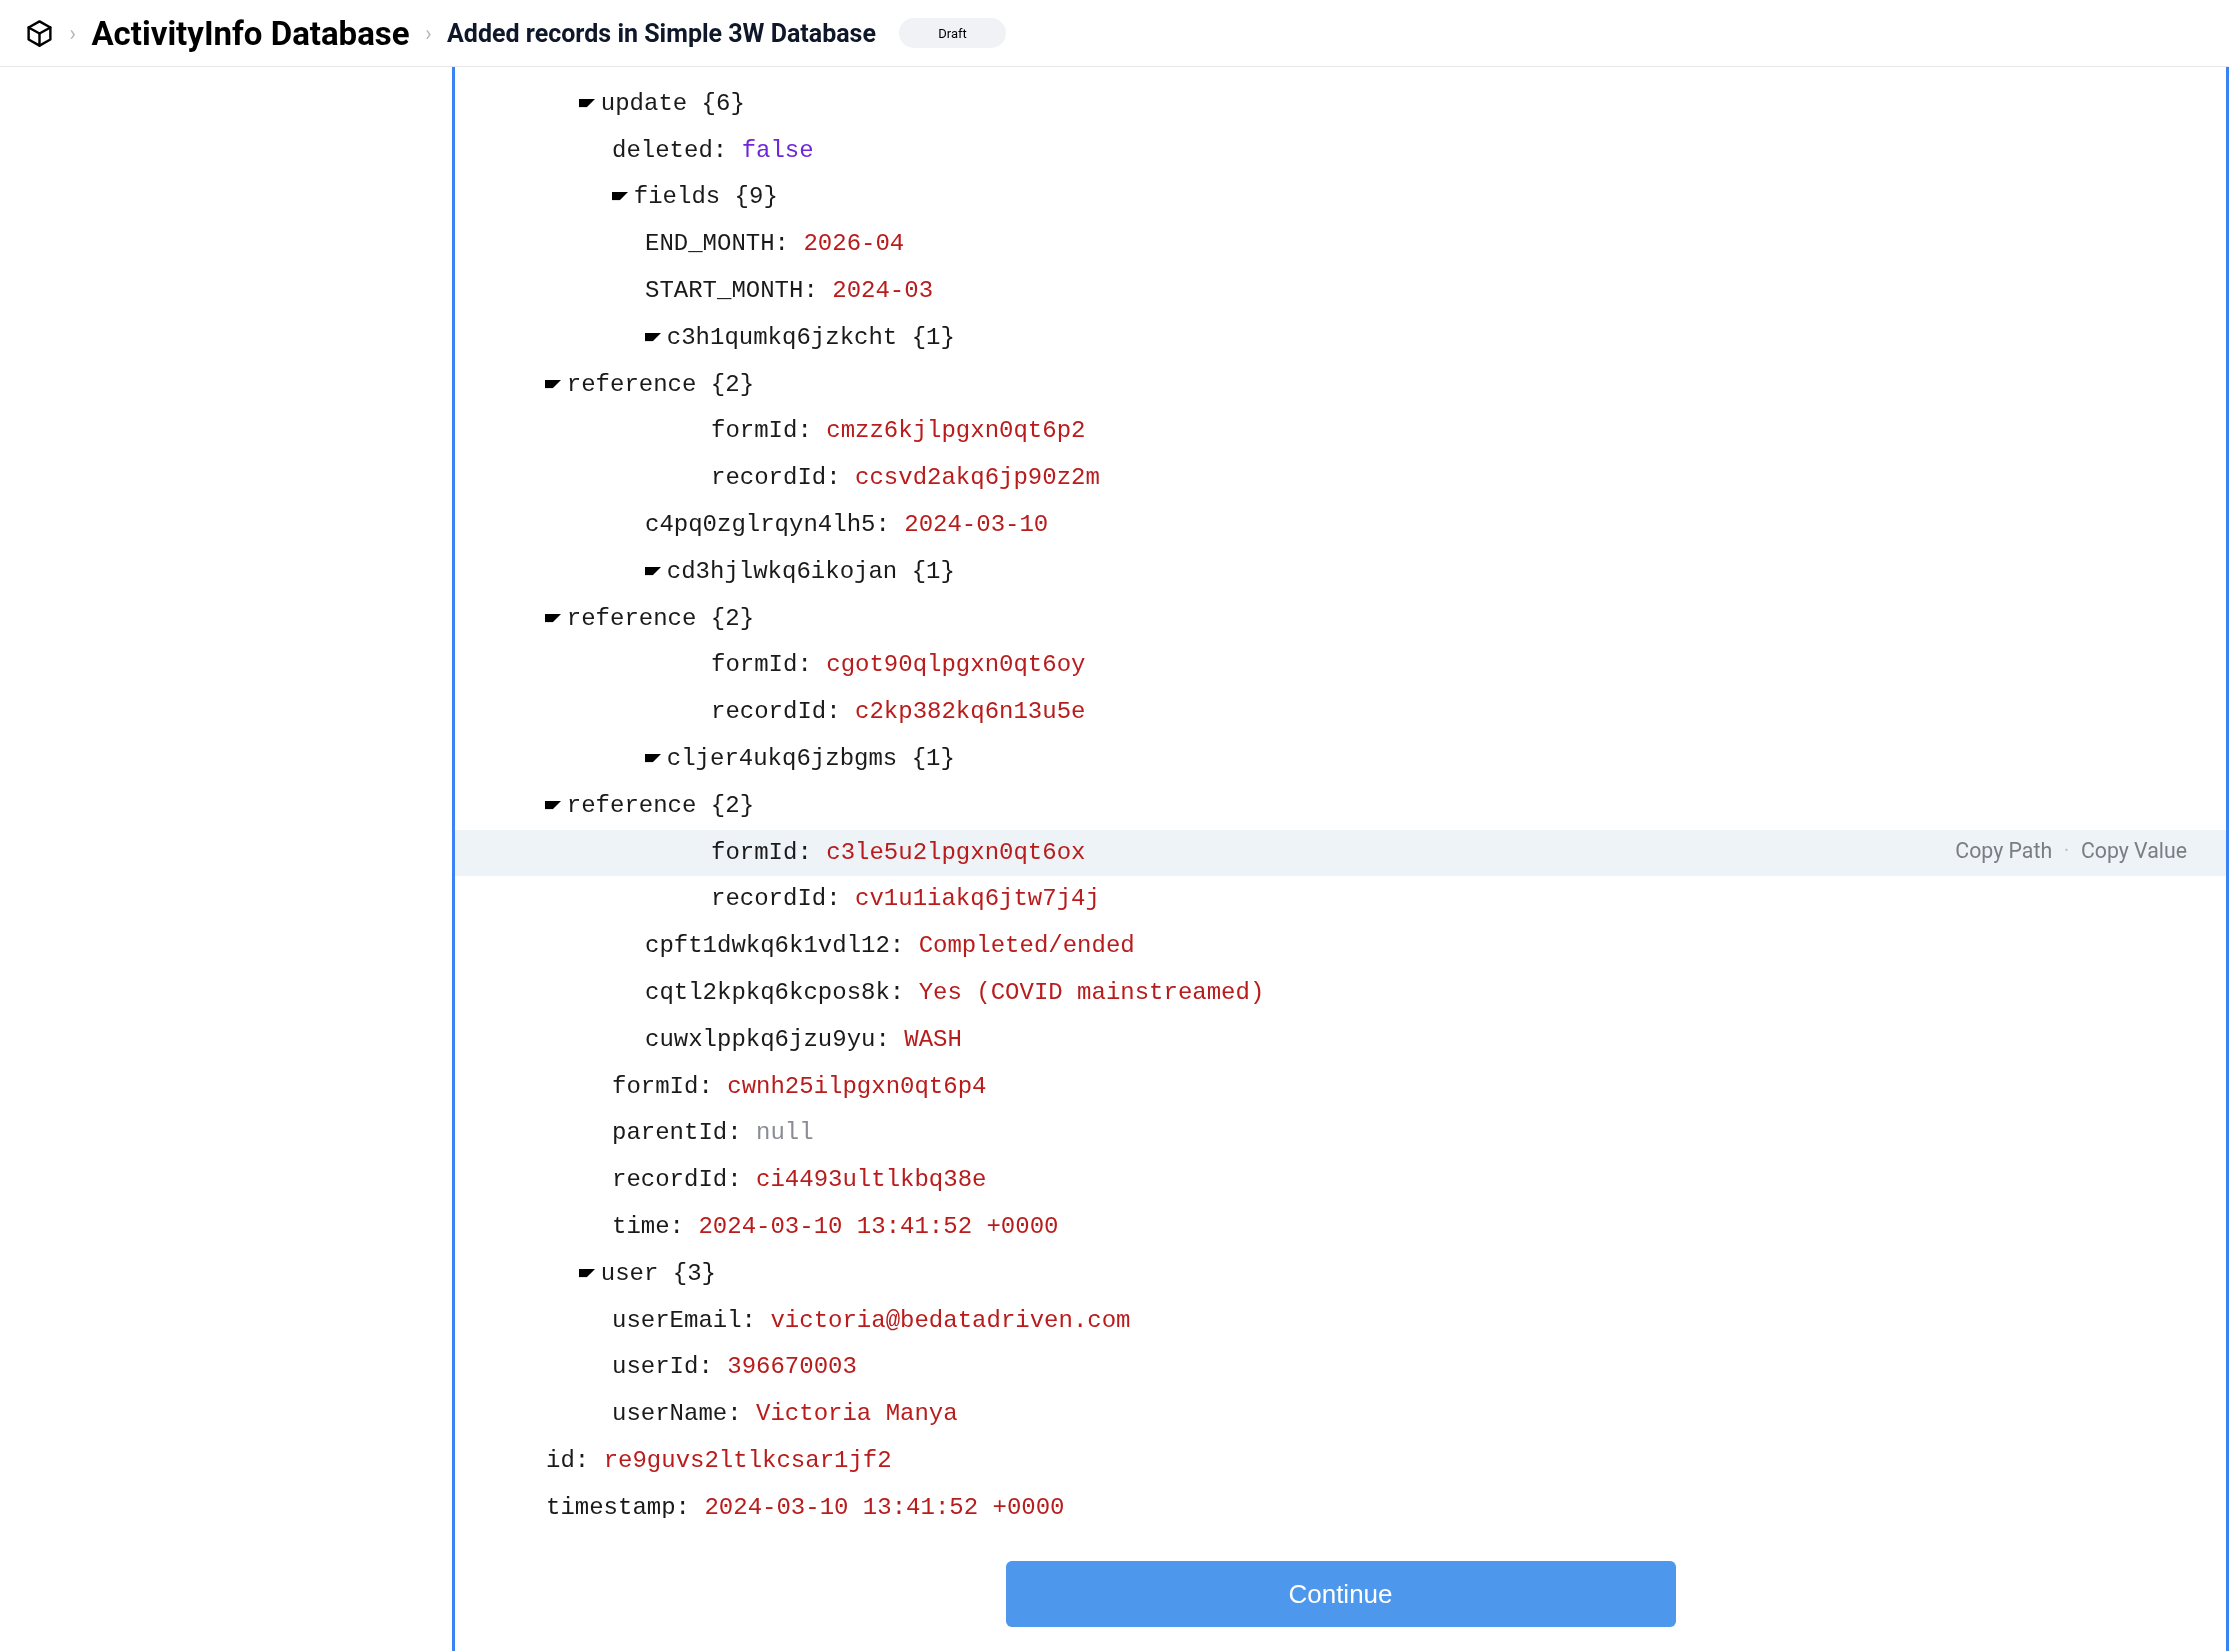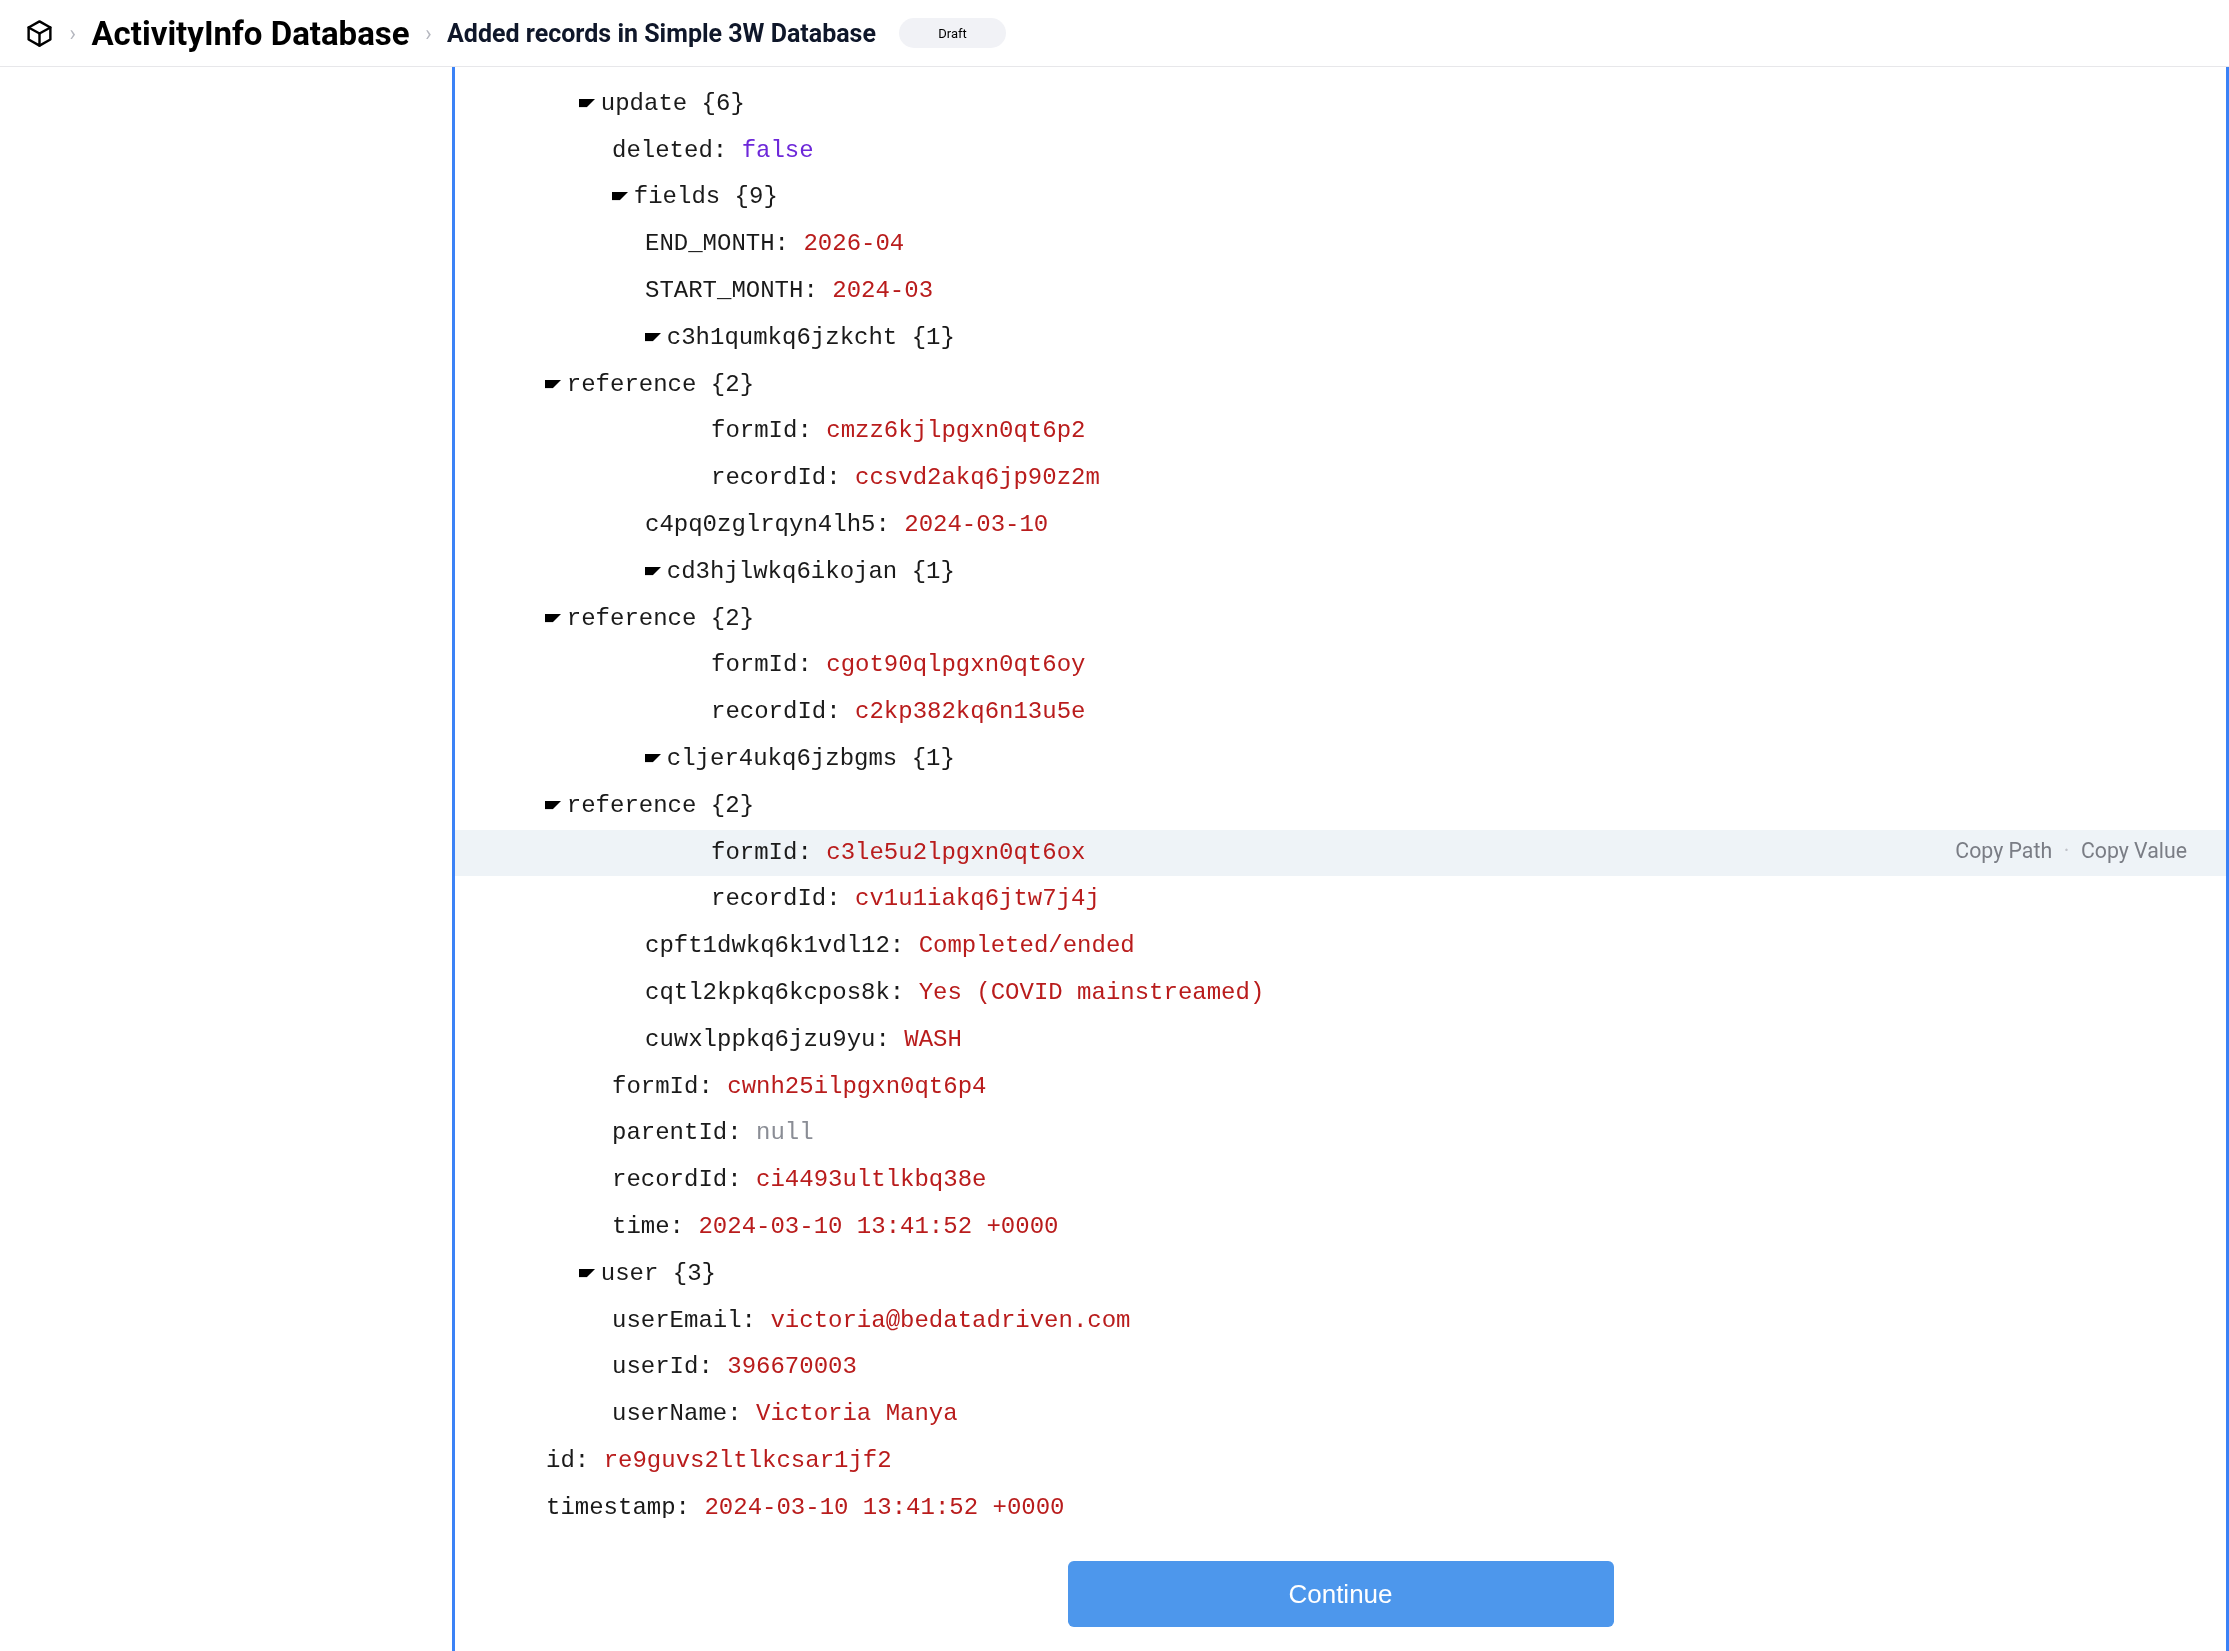--- a/index.html
+++ b/index.html
@@ -85,21 +85,21 @@
     background: #ffffff;
   }
   .continue-btn {
     background: #4d97ec;
     color: #ffffff;
     font-size: 26px;
     font-weight: 500;
     border: none;
     border-radius: 5.8px;
     padding: 17.5px 0;
-    width: 546px;
+    width: 670px;
     cursor: pointer;
   }
 </style>
 </head>
 <body>
 
 <div class="header">
   <span class="icon-box">
     <svg viewBox="0 0 24 24" fill="none" stroke="#000" stroke-width="2" stroke-linejoin="round" stroke-linecap="round">
       <path d="M12 2 L21 7 L12 12 L3 7 Z"></path>

